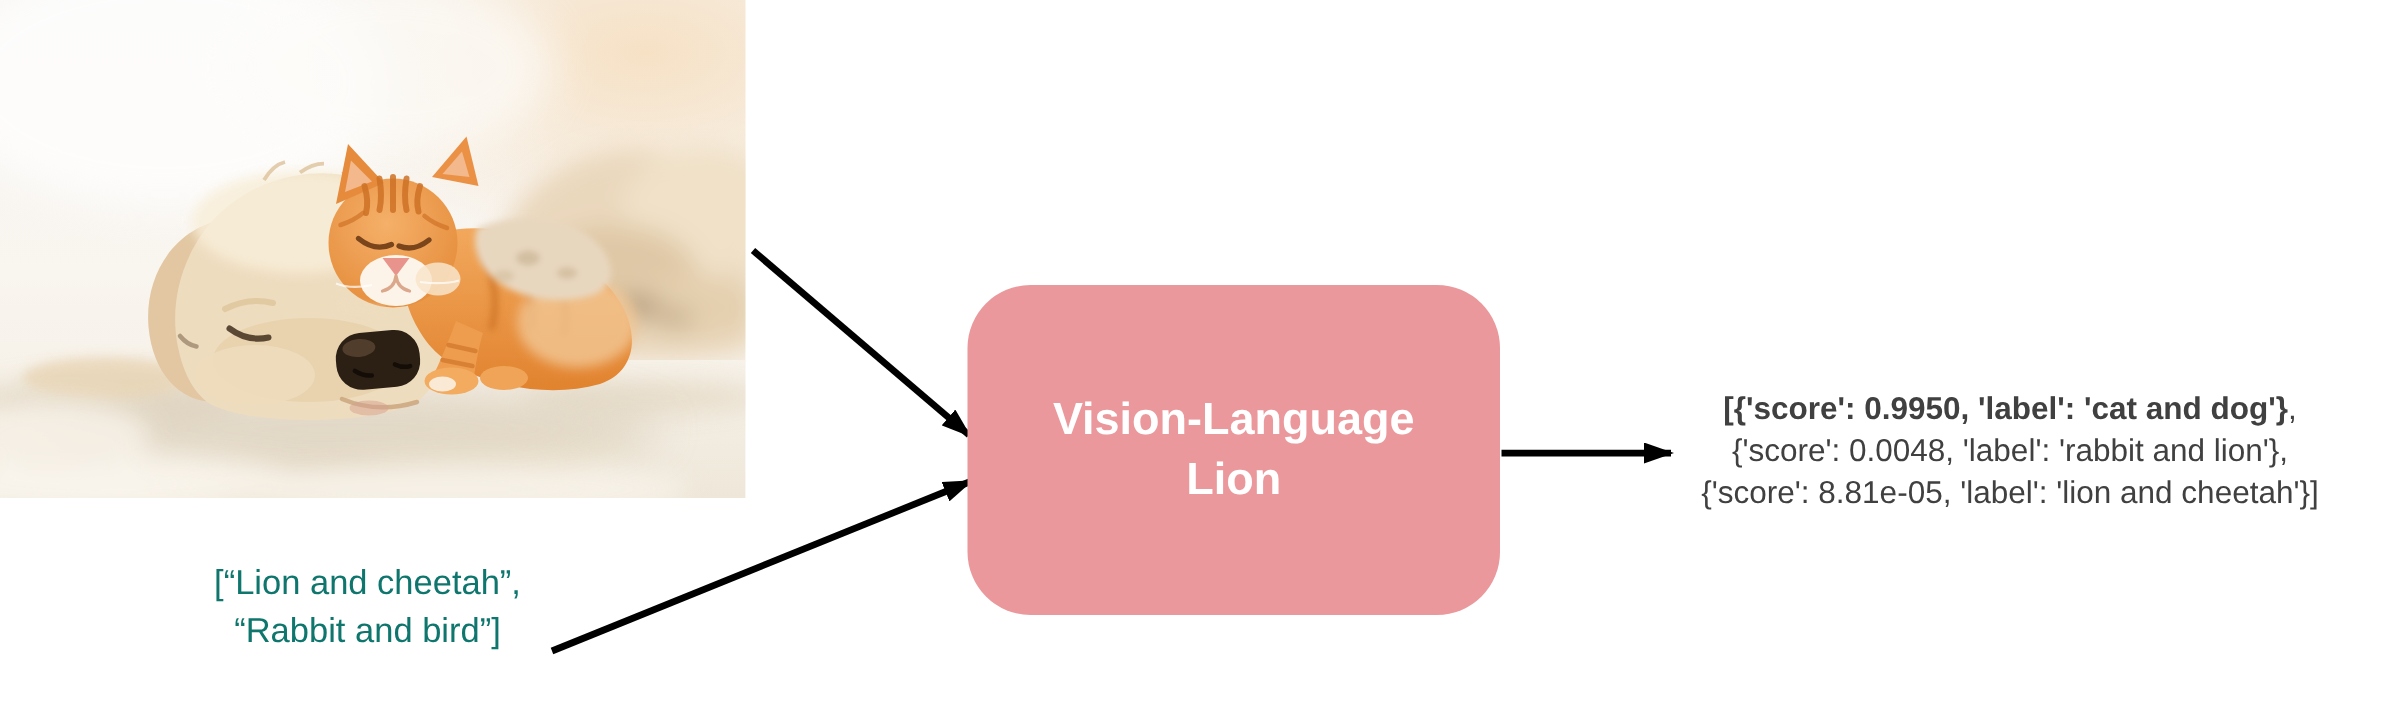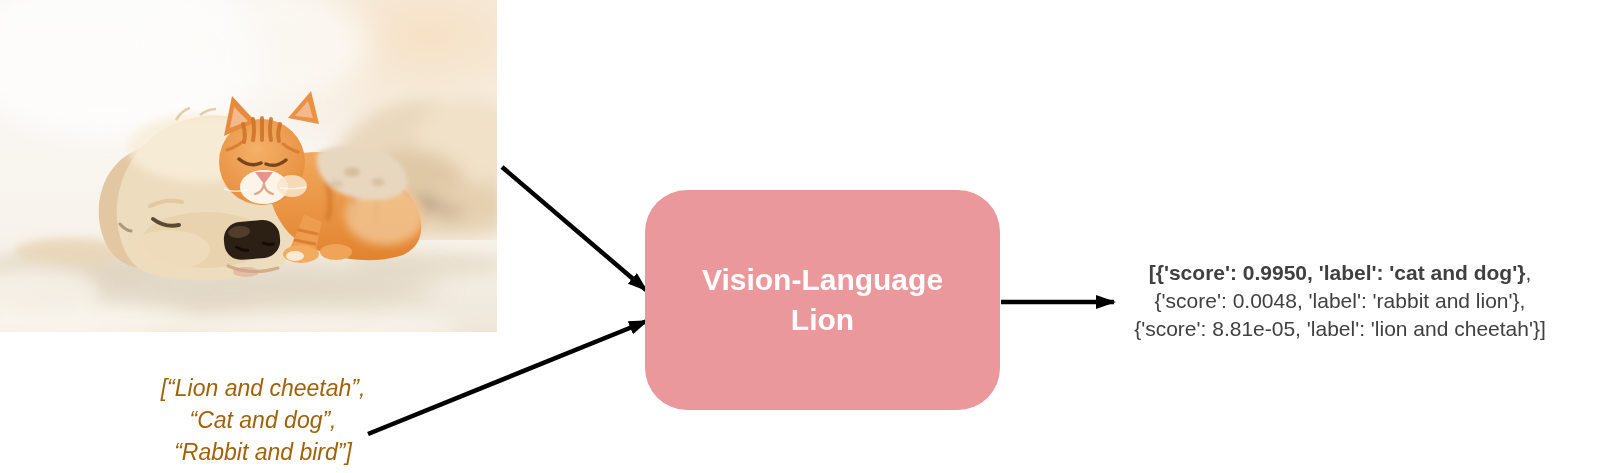--- a/index.html
+++ b/index.html
@@ -18,27 +18,26 @@
   }
   .photo svg { display: block; width: 497px; height: 332px; }
   .arrows {
     position: absolute;
     left: 0; top: 0;
     width: 1600px; height: 473px;
     pointer-events: none;
   }
   .input-list {
     position: absolute;
-    left: 108px; top: 372px;
+    left: 90px; top: 372px;
     width: 310px;
     text-align: center;
     font-size: 23px;
     line-height: 32px;
-    color: #a16207;
-    font-style: italic;
+    color: #0f766e;
   }
   .vlm-box {
     position: absolute;
     left: 645px; top: 190px;
     width: 355px; height: 220px;
     background: #ea989b;
     border-radius: 42px;
     display: flex;
     align-items: center;
     justify-content: center;
@@ -207,21 +206,20 @@
       <g filter="url(#b8)" opacity="0.9">
         <ellipse cx="80" cy="322" rx="130" ry="18" fill="#faf6ee"></ellipse>
         <ellipse cx="300" cy="326" rx="160" ry="16" fill="#f8f3ea"></ellipse>
         <ellipse cx="40" cy="290" rx="60" ry="22" fill="#f6f0e6"></ellipse>
       </g>
     </svg>
   </div>
 
   <div class="input-list">
     <div>[“Lion and cheetah”,</div>
-    <div>“Cat and dog”,</div>
     <div>“Rabbit and bird”]</div>
   </div>
 
   <div class="vlm-box">
     <div class="vlm-label">
       <span>Vision-Language</span>
       <span>Lion</span>
     </div>
   </div>
 

